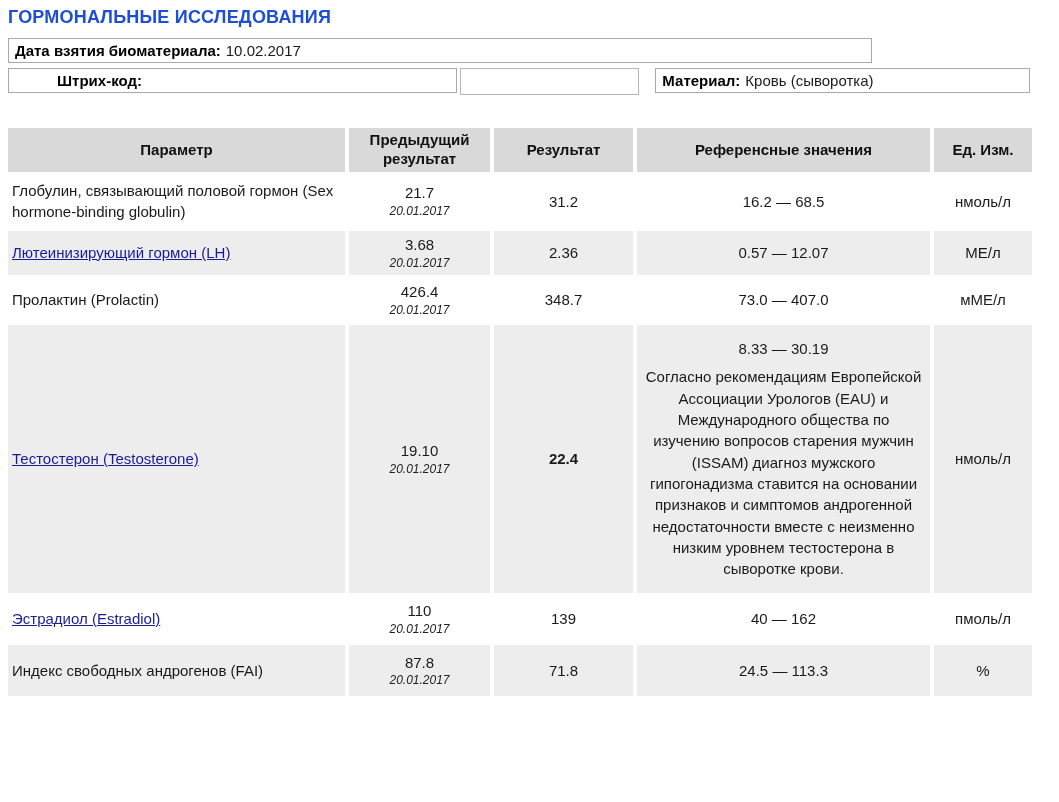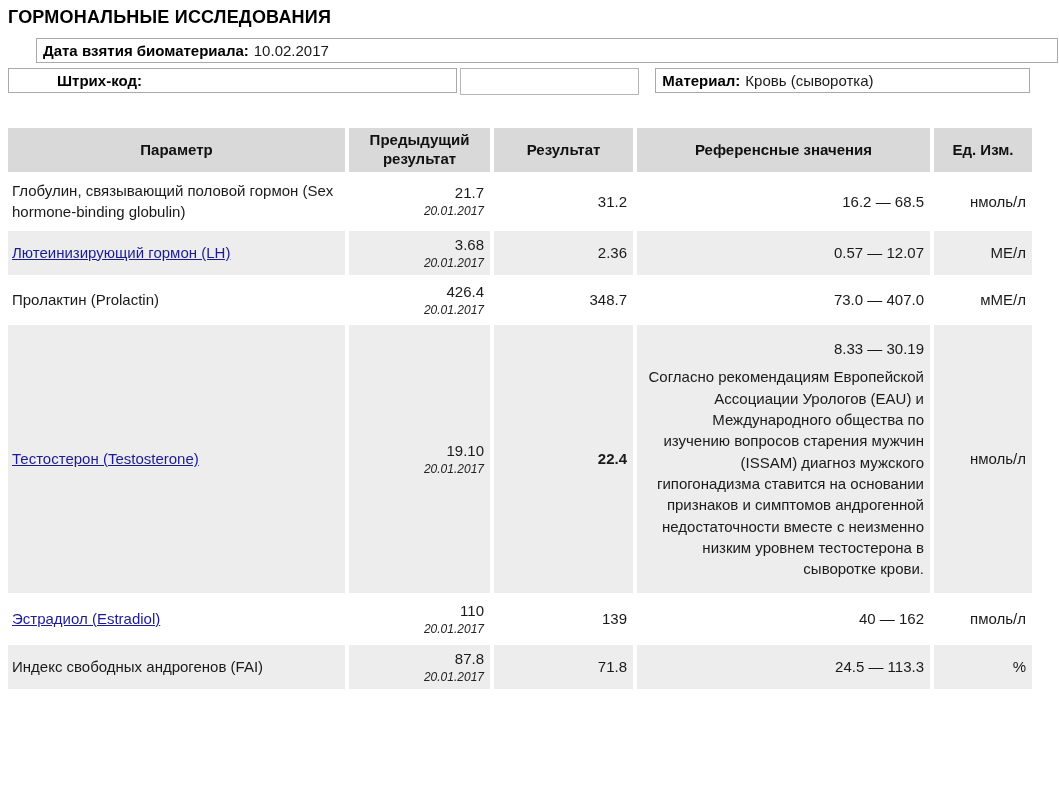--- a/index.html
+++ b/index.html
@@ -8,33 +8,33 @@
     width: 1059px; height: 802px;
     font-family: "Liberation Sans", "DejaVu Sans", sans-serif;
     color: #1a1a1a;
     position: relative;
     overflow: hidden;
   }
   .page { padding: 5px 27px 0 8px; width: 1057px; }
 
   .title {
     font-size: 18px; font-weight: bold; letter-spacing: 0.2px;
-    margin: 2px 0 10px 0; color: #000000;
+    margin: 2px 0 10px 0; color: #1d4ed8;
   }
 
   .info-box {
     border: 1px solid #a9a9a9;
     font-size: 15px;
     padding: 3px 6px;
     height: 25px;
     background: #fff;
     display: flex; align-items: center; gap: 5px;
     white-space: nowrap; overflow: hidden;
   }
-  .info-row-date { width: 1022px; margin-bottom: 5px; margin-left: 28px; }
+  .info-row-date { width: 864px; margin-bottom: 5px; }
   .info-row-barcode { display: flex; width: 1022px; align-items: flex-start; }
   .box-barcode-label { width: 489px; padding-left: 48px; }
   .box-barcode-input {
     width: 182px; height: 27px; margin-left: 3px;
     border: 1px solid #b5b5b5; background: #fff;
   }
   .box-material { width: 411px; margin-left: 16px; }
   .lbl { font-weight: bold; color: #000; }
 
   table.results {
@@ -52,33 +52,33 @@
   col.c-ref   { width: 293px; }
   col.c-unit  { width: 98px;  }
 
   th {
     background: #d9d9d9;
     font-weight: bold; font-size: 15px; color: #111;
     text-align: center; vertical-align: middle;
     height: 44px; padding: 2px 6px; line-height: 1.25;
   }
   td {
-    text-align: right; vertical-align: middle;
+    text-align: center; vertical-align: middle;
     padding: 4px 6px; line-height: 1.3;
     background: #ffffff;
   }
   tbody tr:nth-child(even) td { background: #ededed; }
   td.param { text-align: left; padding-left: 4px; line-height: 1.35; }
 
   tbody tr:nth-child(1) td { height: 53px; }
   tbody tr:nth-child(2) td { height: 40px; }
   tbody tr:nth-child(3) td { height: 42px; }
   tbody tr:nth-child(4) td { height: 268px; }
   tbody tr:nth-child(5) td { height: 46px; }
-  tbody tr:nth-child(6) td { height: 44px; }
+  tbody tr:nth-child(6) td { height: 51px; }
 
   .prev-date {
     font-size: 12px; font-style: italic; color: #222; margin-top: 1px;
   }
   .result-bold { font-weight: bold; }
   a.plink {
     color: #1b1b96; text-decoration: underline; cursor: pointer;
   }
   .ref-range { margin-bottom: 8px; }
   .ref-note { line-height: 1.42; }

